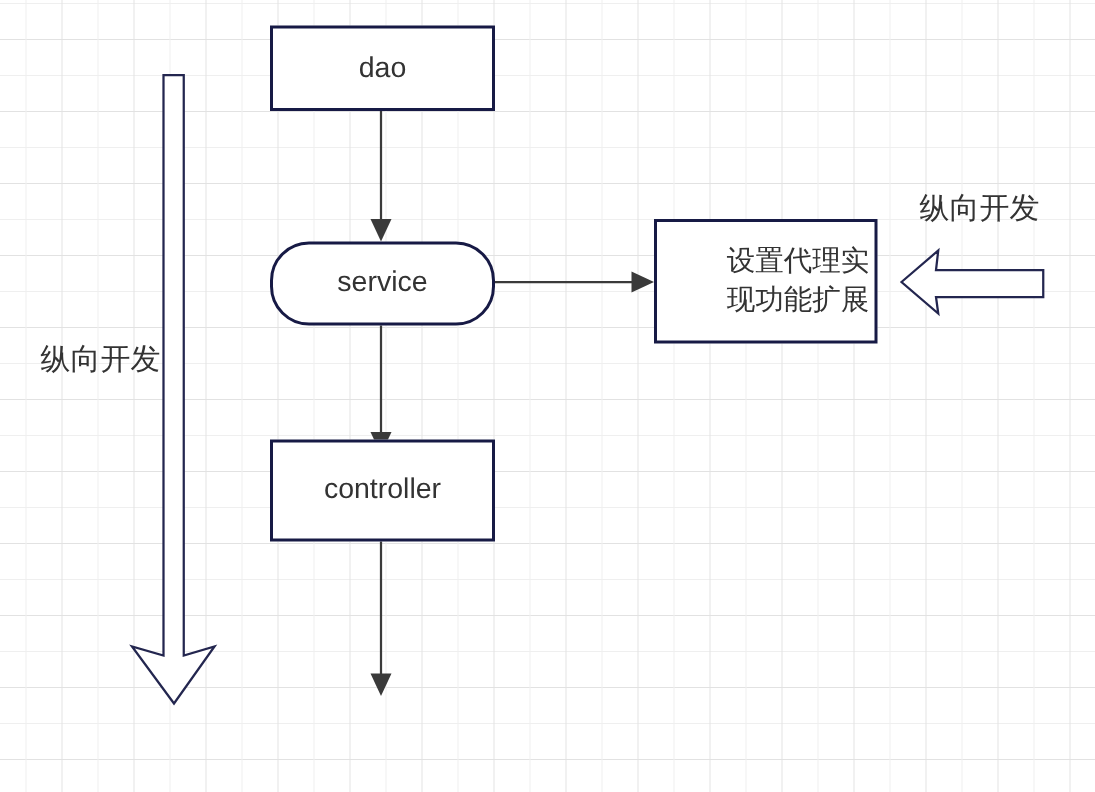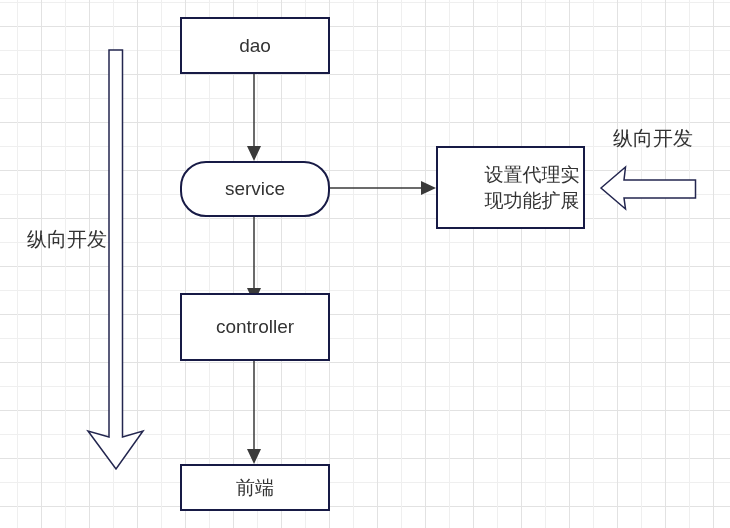--- a/index.html
+++ b/index.html
@@ -96,23 +96,20 @@
   </div>
 
   <div class="node" style="left:180px; top:161px; width:150px; height:56px;border-radius:26px;">
     <span class="node-label">service</span>
   </div>
 
   <div class="node" style="left:180px; top:293px; width:150px; height:68px;">
     <span class="node-label">controller</span>
   </div>
 
-  <div class="node" style="left:180px; top:464px; width:150px; height:47px;">
-    <span class="node-label">前端</span>
-  </div>
 
   <div class="node" style="left:436px; top:146px; width:149px; height:83px;padding-left:43px;">
     <span class="node-label narrow">设置代理实现功能扩展</span>
   </div>
 
   <div class="annotation" style="left:27px; top:226px;">纵向开发</div>
 
   <div class="annotation" style="left:613px; top:125px;">纵向开发</div>
 
 </div>

